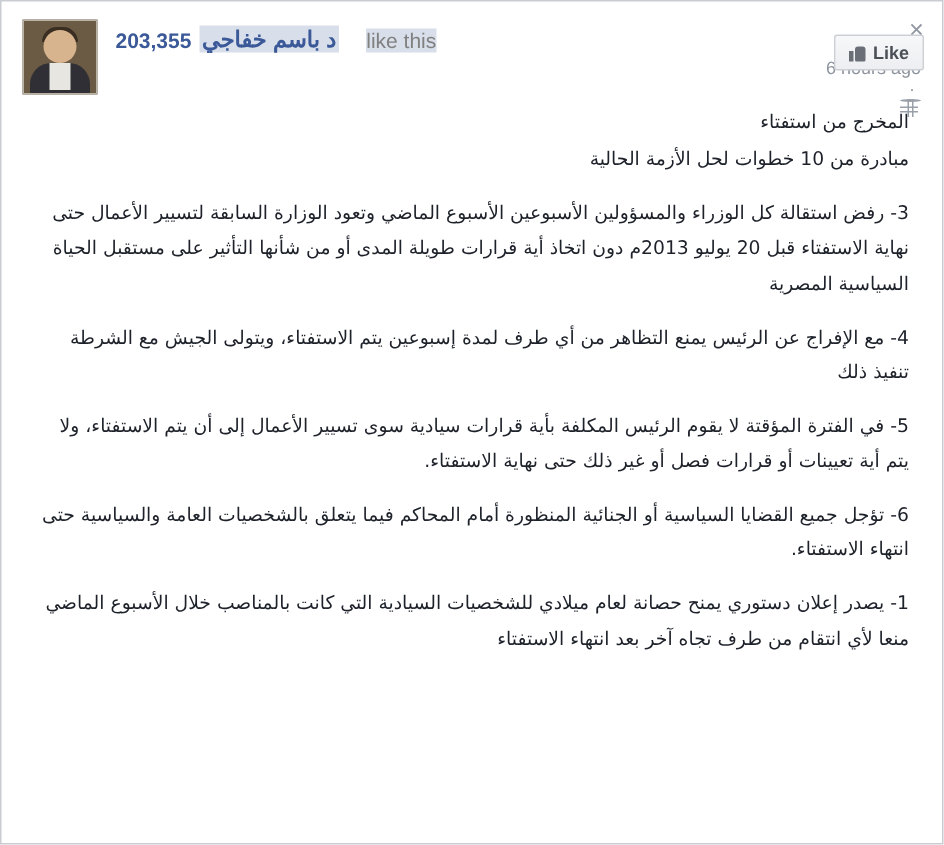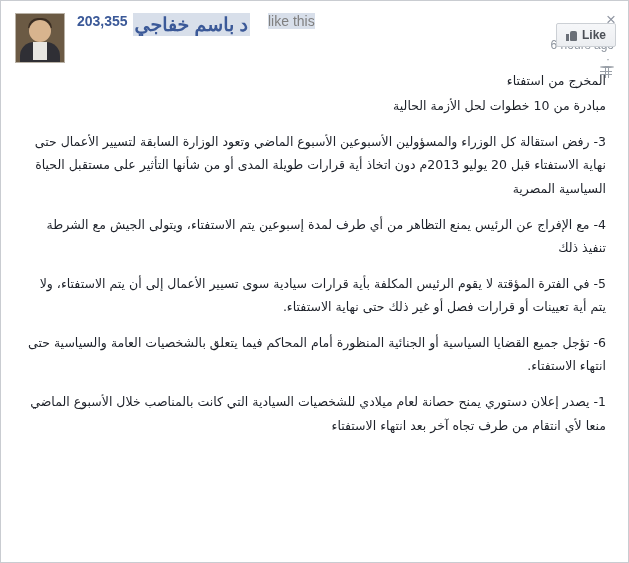--- a/index.html
+++ b/index.html
@@ -72,32 +72,32 @@
     top: 28px;
     width: 14px;
     height: 18px;
     background: #e8e6e1;
   }
   .head-text {
     margin-left: 62px;
   }
   .line1 {
     display: flex;
-    align-items: flex-start;
+    align-items: flex-end;
     height: 22px;
     white-space: nowrap;
   }
   .count {
     font-size: 14px;
     color: #3b5998;
     font-weight: bold;
     margin-right: 5px;
   }
   .author {
-    font-size: 19px;
+    font-size: 15px;
     color: #3b5998;
     font-weight: bold;
     direction: rtl;
     background: #d8dfea;
     padding: 0 2px;
   }
   .likethis {
     font-size: 14px;
     color: #808080;
     margin-left: 18px;

